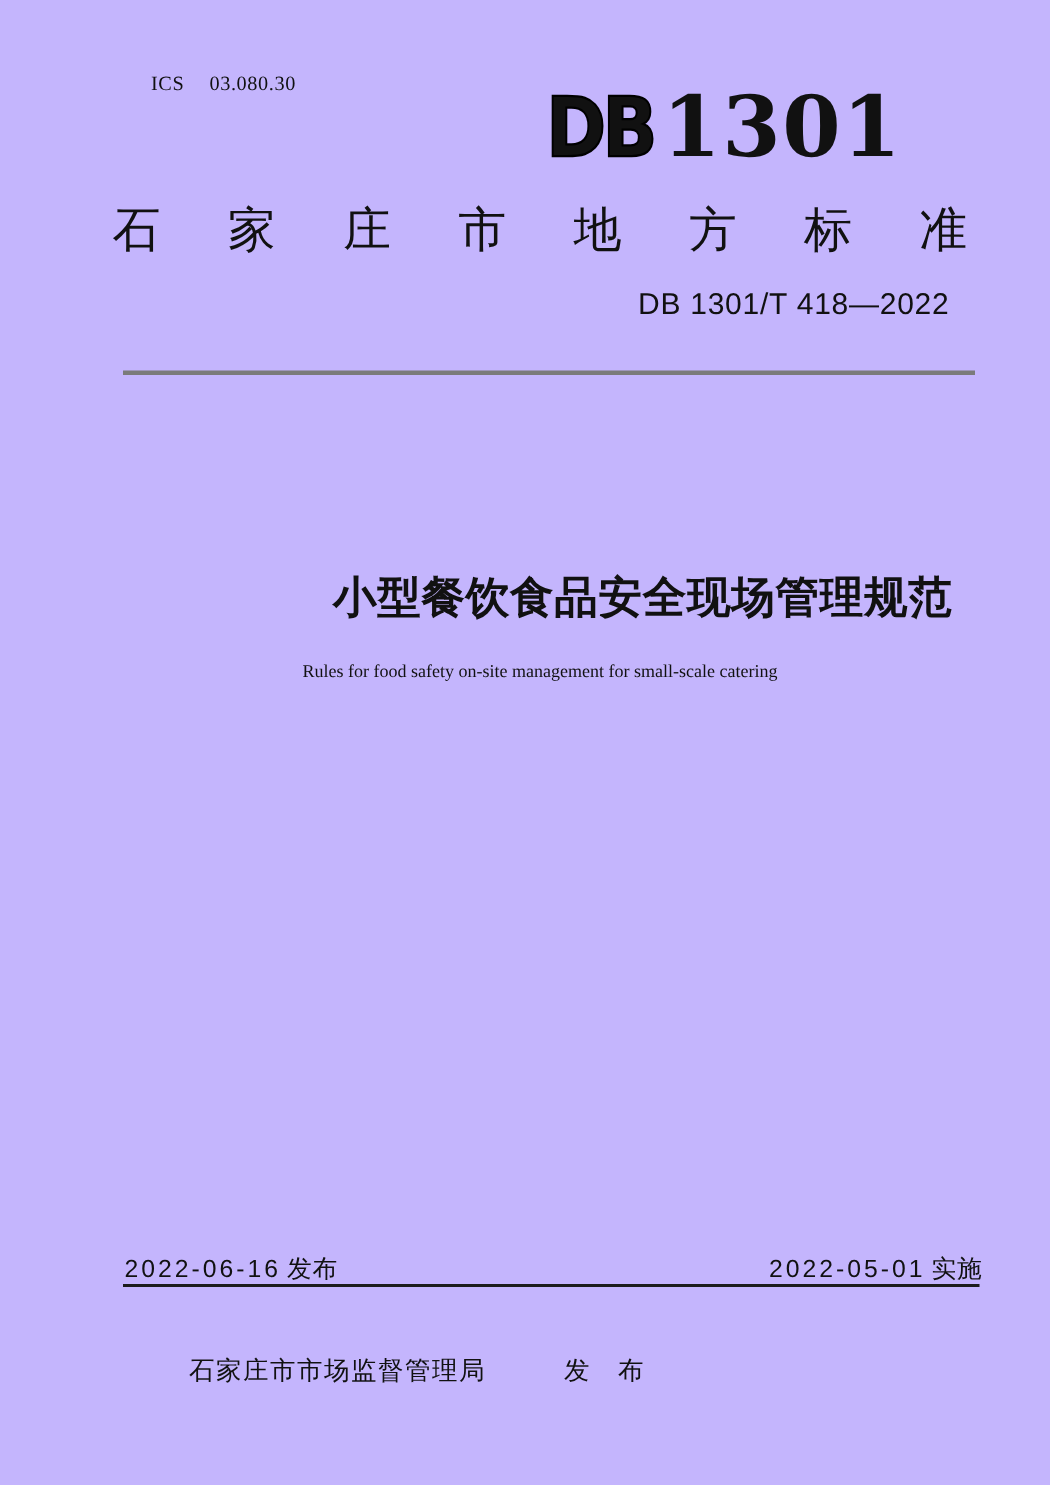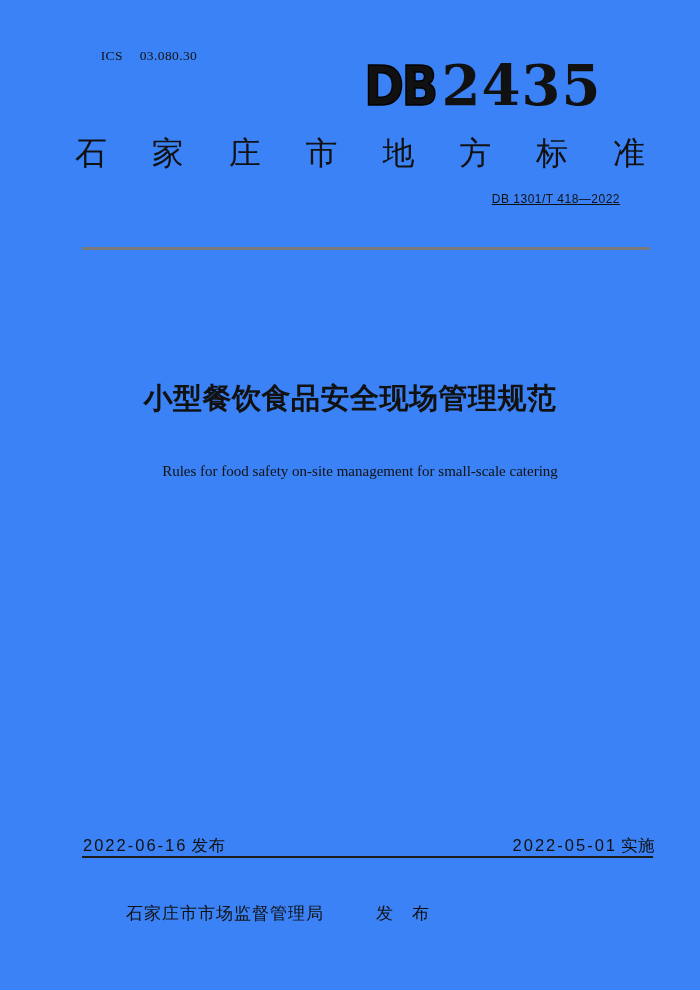--- a/index.html
+++ b/index.html
@@ -1,21 +1,21 @@
 <!DOCTYPE html>
 <html><head>
 <meta charset="utf-8">
 <style>
   html,body { margin:0; padding:0; background:#e8e8e8; }
   .page {
     position: relative;
     width: 700px;
     height: 990px;
     margin: 0 auto;
-    background: #3b82f6;
+    background: #c4b5fd;
     color: #111;
     font-family: "Liberation Sans", sans-serif;
     overflow: hidden;
   }
 
   
   .ics-block {
     position: absolute;
     left: 78px;
     top: 30px;
@@ -64,59 +64,57 @@
     font-size: 32px;
     font-weight: 500;
     display: flex;
     justify-content: space-between;
   }
 
   
   .std-no {
     position: absolute;
     top: 192px;
-    right: 80px;
-    font-size: 12px;
+    right: 67px;
+    font-size: 20px;
     letter-spacing: 0.5px;
     white-space: nowrap;
-    text-decoration: underline;
   }
 
   
   .top-rule {
     position: absolute;
     left: 82px;
     top: 247px;
     width: 568px;
     height: 3px;
     background: #7b7b7b;
   }
 
   
   .title-zh {
     position: absolute;
     left: 65px;
     top: 379px;
     width: 570px;
-    text-align: center;
+    text-align: right;
     font-size: 29px;
     font-weight: 700;
     letter-spacing: 0.5px;
     white-space: nowrap;
   }
   .title-en {
     position: absolute;
     left: 75px;
     top: 440px;
     width: 570px;
     text-align: center;
     font-family: "Liberation Serif", serif;
-    font-size: 15px;
+    font-size: 12px;
     white-space: nowrap;
-    margin-top: 23px;
   }
 
   
   .date-row {
     position: absolute;
     left: 83px;
     right: 45px;
     top: 835px;
     display: flex;
     justify-content: space-between;
@@ -152,21 +150,21 @@
 
 <div class="page">
 
   <div class="ics-block">
     <div class="code-line">
       <span class="code-label">ICS</span><span>03.080.30</span>
     </div>
   </div>
 
   <div class="logo">
-    <span class="db">DB</span><span class="num">2435</span>
+    <span class="db">DB</span><span class="num">1301</span>
   </div>
 
   <div class="jurisdiction">
       <span>石</span>
       <span>家</span>
       <span>庄</span>
       <span>市</span>
       <span>地</span>
       <span>方</span>
       <span>标</span>

